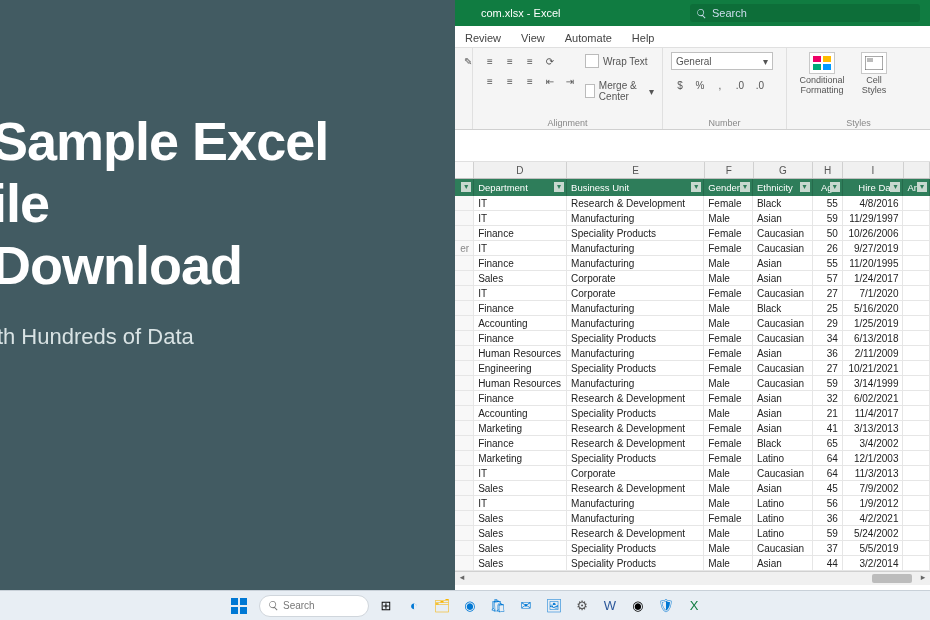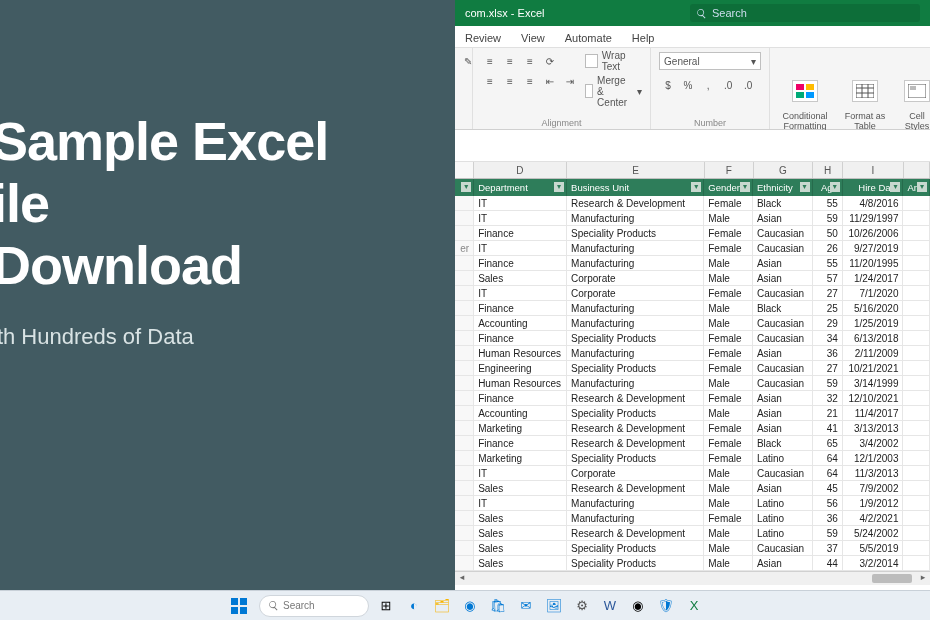--- a/index.html
+++ b/index.html
@@ -3,38 +3,38 @@
 <meta charset="utf-8">
 <style>
 *{box-sizing:border-box;margin:0;padding:0;font-family:"Segoe UI",Arial,sans-serif;}
 body{width:930px;height:620px;overflow:hidden;position:relative;background:#425b62;}
 .promo{position:absolute;left:0;top:0;width:469px;height:590px;background:#425b62;color:#fff;padding-top:110px;}
 .promo h1{font-size:54px;font-weight:600;line-height:1.15;letter-spacing:-1px;margin-left:-8px;}
 .promo .sub{font-size:22px;font-weight:400;margin-top:28px;margin-left:-8px;color:#d9e3e4;}
 .excel{position:absolute;left:455px;top:0;width:475px;height:590px;background:#fff;display:flex;flex-direction:column;}
 
 .titlebar{height:26px;background:#107c41;display:flex;align-items:center;color:#fff;font-size:11px;}
-.titlebar .fname{padding-left:10px;}
+.titlebar .fname{padding-left:26px;}
 .titlebar .search{margin-left:auto;margin-right:10px;background:#0d6e39;border-radius:3px;height:18px;width:230px;display:flex;align-items:center;padding:0 6px;color:#cde;}
 .titlebar .search svg{width:11px;height:11px;margin-right:5px;fill:#cde;}
 
 .tabs{height:22px;background:#fff;border-bottom:1px solid #e0e0e0;display:flex;align-items:flex-end;font-size:11px;color:#444;}
 .tabs span{padding:4px 10px 3px;cursor:pointer;}
 
 .ribbon{height:82px;background:#f5f5f5;border-bottom:1px solid #d0d0d0;display:flex;font-size:10px;color:#555;}
 .group{border-right:1px solid #e0e0e0;display:flex;flex-direction:column;padding:4px 8px 1px;}
 .group .gbody{flex:1;display:flex;align-items:flex-start;gap:6px;}
 .group .glabel{text-align:center;font-size:9px;color:#888;padding-top:2px;}
 .iconbtn{width:18px;height:18px;border:1px solid transparent;display:flex;align-items:center;justify-content:center;font-size:10px;color:#555;background:#fff0;}
 .iconrow{display:flex;gap:2px;}
 .stackcol{display:flex;flex-direction:column;gap:2px;}
 .wrapbtn{display:flex;align-items:center;gap:4px;font-size:10px;height:18px;}
 .wrapbtn .ico{width:14px;height:14px;background:#fff;border:1px solid #bbb;}
 .numfmt{width:102px;height:18px;border:1px solid #c0c0c0;background:#fff;font-size:10px;padding:0 4px;display:flex;align-items:center;justify-content:space-between;}
-.bigbtn{display:flex;flex-direction:column;align-items:center;width:54px;font-size:9px;text-align:center;line-height:1.1;gap:10px;margin-top:28px;}
+.bigbtn{display:flex;flex-direction:column;align-items:center;width:54px;font-size:9px;text-align:center;line-height:1.1;gap:2px;}
 .bigbtn .bicon{width:26px;height:22px;border:1px solid #c8c8c8;background:#fff;display:flex;align-items:center;justify-content:center;}
 
 .fxgap{height:32px;background:#fff;border-bottom:1px solid #e0e0e0;}
 
 .grid{flex:1;overflow:hidden;font-size:10px;color:#222;position:relative;}
 .colhdrs{display:flex;height:17px;background:#f0f0f0;border-bottom:1px solid #c0c0c0;}
 .colhdrs div{border-right:1px solid #d0d0d0;text-align:center;font-size:10px;color:#555;line-height:17px;}
 .thdrs{display:flex;height:17px;background:#2e7d5a;color:#fff;}
 .thdrs div{border-right:1px solid #266b4c;padding:0 4px;font-size:9.5px;line-height:17px;position:relative;overflow:hidden;white-space:nowrap;}
 .thdrs div::after{content:"▾";position:absolute;right:2px;top:0;font-size:8px;background:#c8d8cf;color:#2e7d5a;width:10px;height:10px;line-height:10px;text-align:center;top:3px;}
@@ -150,32 +150,20 @@
           <div class="bicon">
               <svg width="18" height="14" viewBox="0 0 18 14">
                 <rect x="0" y="0" width="8" height="6" fill="#e06"></rect>
                 <rect x="10" y="0" width="8" height="6" fill="#fb0"></rect>
                 <rect x="0" y="8" width="8" height="6" fill="#0a7"></rect>
                 <rect x="10" y="8" width="8" height="6" fill="#09f"></rect>
               </svg>
             </div>
           <span>Conditional Formatting</span>
         </div>
-        <div class="bigbtn">
-          <div class="bicon">
-              <svg width="18" height="14" viewBox="0 0 18 14">
-                <rect x="0" y="0" width="18" height="14" fill="none" stroke="#555"></rect>
-                <line x1="0" y1="4" x2="18" y2="4" stroke="#555"></line>
-                <line x1="0" y1="9" x2="18" y2="9" stroke="#555"></line>
-                <line x1="6" y1="0" x2="6" y2="14" stroke="#555"></line>
-                <line x1="12" y1="0" x2="12" y2="14" stroke="#555"></line>
-              </svg>
-            </div>
-          <span>Format as Table</span>
-        </div>
         <div class="bigbtn" style="width:38px;">
           <div class="bicon">
               <svg width="18" height="14" viewBox="0 0 18 14">
                 <rect x="0" y="0" width="18" height="14" fill="none" stroke="#555"></rect>
                 <rect x="2" y="2" width="6" height="4" fill="#bbb"></rect>
               </svg>
             </div>
           <span>Cell Styles</span>
         </div>
       </div>
@@ -337,21 +325,21 @@
           <div class="c-i">3/14/1999</div>
           <div class="c-j"></div>
         </div>
         <div class="row">
           <div class="c-left"></div>
           <div class="c-d">Finance</div>
           <div class="c-e">Research &amp; Development</div>
           <div class="c-f">Female</div>
           <div class="c-g">Asian</div>
           <div class="c-h">32</div>
-          <div class="c-i">12/10/2021</div>
+          <div class="c-i">6/02/2021</div>
           <div class="c-j"></div>
         </div>
         <div class="row">
           <div class="c-left"></div>
           <div class="c-d">Accounting</div>
           <div class="c-e">Speciality Products</div>
           <div class="c-f">Male</div>
           <div class="c-g">Asian</div>
           <div class="c-h">21</div>
           <div class="c-i">11/4/2017</div>

